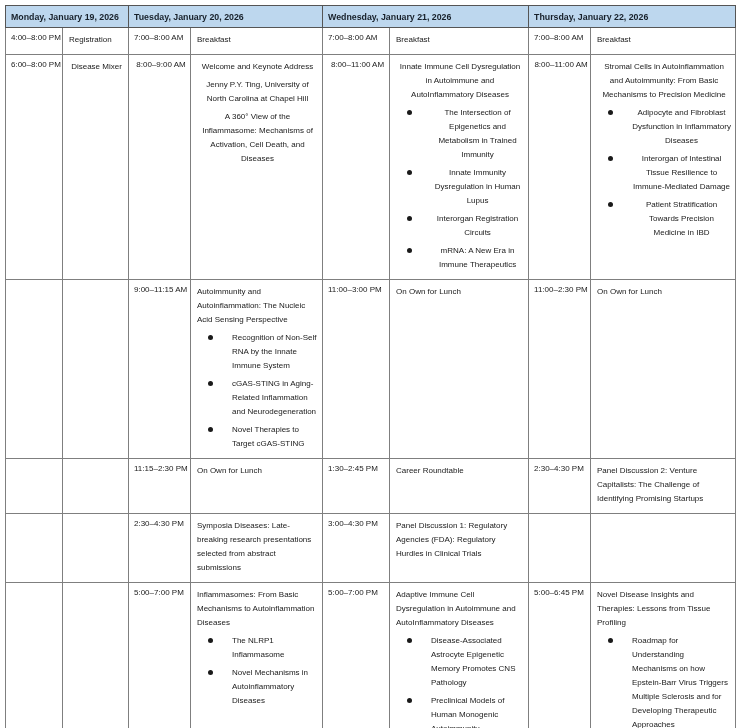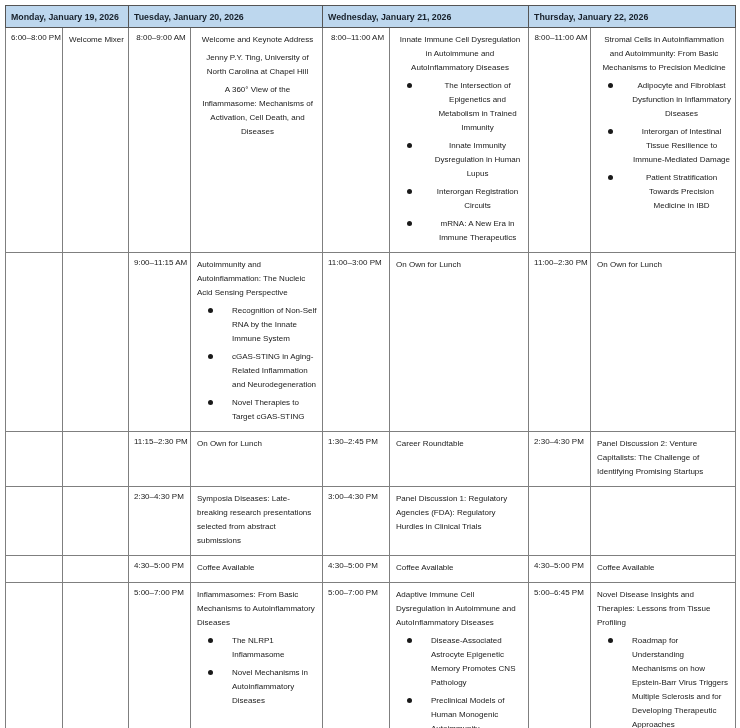--- a/index.html
+++ b/index.html
@@ -70,24 +70,42 @@
     </colgroup>
     <thead>
       <tr>
           <th colspan="2">Monday, January 19, 2026</th>
           <th colspan="2">Tuesday, January 20, 2026</th>
           <th colspan="2">Wednesday, January 21, 2026</th>
           <th colspan="2">Thursday, January 22, 2026</th>
         </tr>
     </thead>
     <tbody>
+        <tr style="height: 18px;">
+          <td class="time">4:00–8:00 PM</td>
+          <td class="event">
+            <div class="para">Registration</div>
+          </td>
+          <td class="time">7:00–8:00 AM</td>
+          <td class="event">
+            <div class="para">Breakfast</div>
+          </td>
+          <td class="time">7:00–8:00 AM</td>
+          <td class="event">
+            <div class="para">Breakfast</div>
+          </td>
+          <td class="time">7:00–8:00 AM</td>
+          <td class="event">
+            <div class="para">Breakfast</div>
+          </td>
+        </tr>
         <tr style="height: 186px; text-align: center;">
           <td class="time">6:00–8:00 PM</td>
           <td class="event">
-            <div class="para">Welcome Mixer</div>
+            <div class="para">Disease Mixer</div>
           </td>
           <td class="time">8:00–9:00 AM</td>
           <td class="event">
             <div class="para">Welcome and Keynote Address</div>
             <div class="para">Jenny P.Y. Ting, University of North Carolina at Chapel Hill</div>
             <div class="para">A 360° View of the Inflammasome: Mechanisms of Activation, Cell Death, and Diseases</div>
           </td>
           <td class="time">8:00–11:00 AM</td>
           <td class="event">
             <div class="para">Innate Immune Cell Dysregulation in Autoimmune and AutoInflammatory Diseases</div>
@@ -176,42 +194,26 @@
           <td class="event">
             <div class="para">Symposia Diseases: Late-breaking research presentations selected from abstract submissions</div>
           </td>
           <td class="time">3:00–4:30 PM</td>
           <td class="event">
             <div class="para">Panel Discussion 1: Regulatory Agencies (FDA): Regulatory Hurdles in Clinical Trials</div>
           </td>
           <td class="time"></td>
           <td class="event"></td>
         </tr>
-        <tr style="height: 20px;">
-          <td class="time"></td>
-          <td class="event"></td>
-          <td class="time">4:30–5:00 PM</td>
-          <td class="event">
-            <div class="para">Coffee Available</div>
-          </td>
-          <td class="time">4:30–5:00 PM</td>
-          <td class="event">
-            <div class="para">Coffee Available</div>
-          </td>
-          <td class="time">4:30–5:00 PM</td>
-          <td class="event">
-            <div class="para">Coffee Available</div>
-          </td>
-        </tr>
         <tr style="height: 182px;">
           <td class="time"></td>
           <td class="event"></td>
           <td class="time">5:00–7:00 PM</td>
           <td class="event">
-            <div class="para">Inflammasomes: From Basic Mechanisms to Autoinflammatory Diseases</div>
+            <div class="para">Inflammasomes: From Basic Mechanisms to Autoinflammation Diseases</div>
             <div class="bullet-row">
               <span class="dot"></span>
               <span class="btxt">The NLRP1 Inflammasome</span>
             </div>
             <div class="bullet-row">
               <span class="dot"></span>
               <span class="btxt">Novel Mechanisms in Autoinflammatory Diseases</span>
             </div>
           </td>
           <td class="time">5:00–7:00 PM</td>

